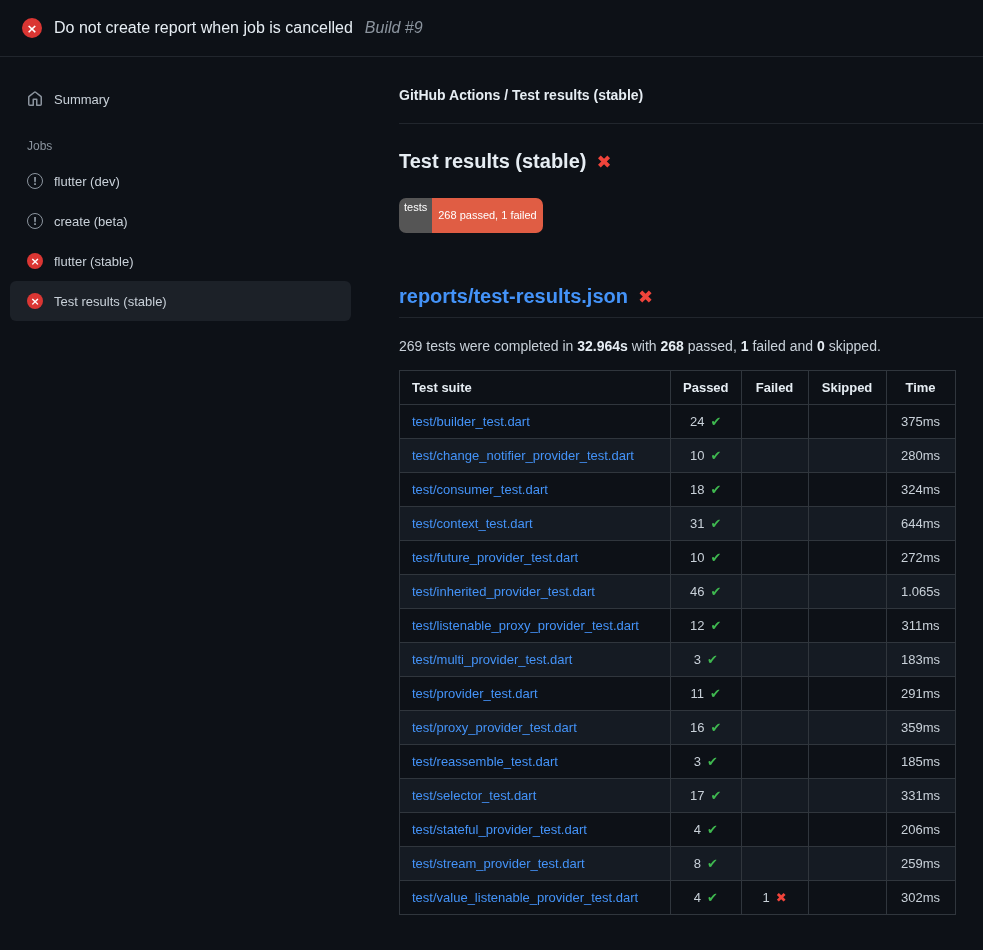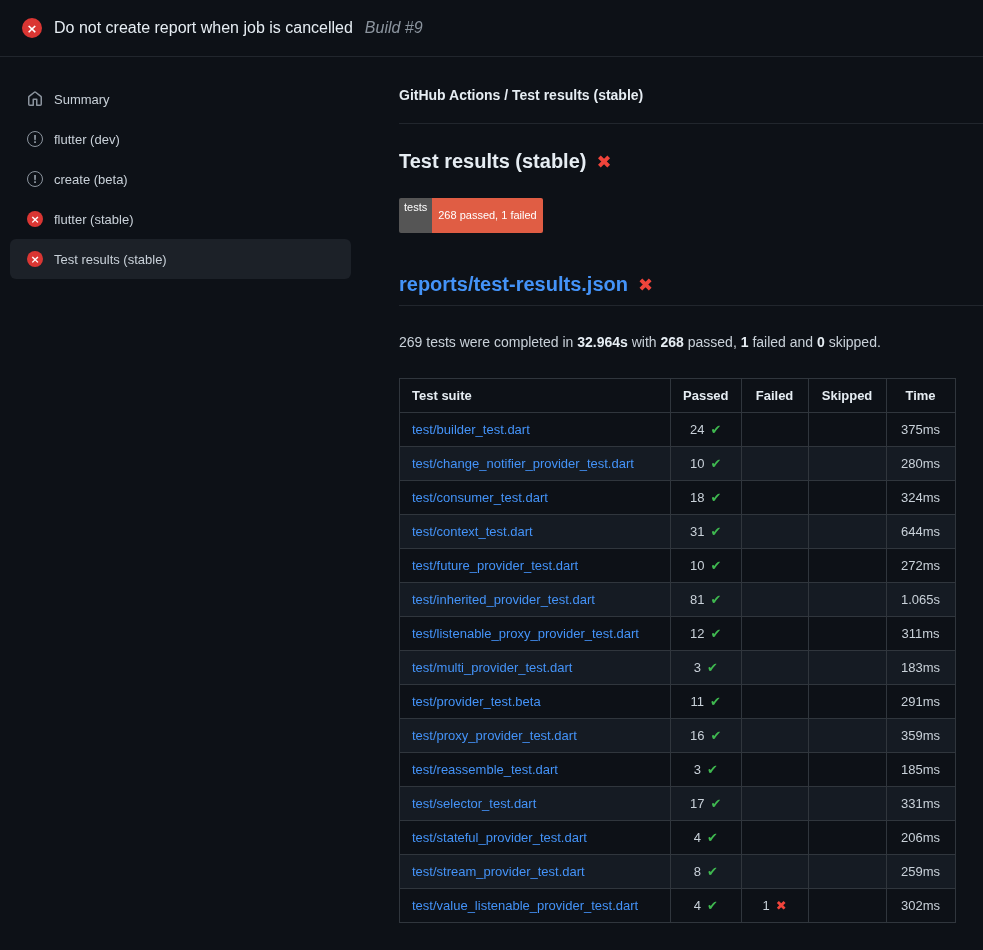--- a/index.html
+++ b/index.html
@@ -51,34 +51,34 @@
   .divider { border-bottom:1px solid var(--divider, #21262d); margin-top:20px; }
   h1.check-title {
     margin-top:26px; font-size:20px; font-weight:700; color:var(--text-bright, #e6edf3);
     display:flex; align-items:center; gap:10px;
   }
   .fail-x {
     color: var(--red-text, #f0443b); font-size:18px; font-weight:700; line-height:1;
     font-family:"DejaVu Sans",sans-serif;
   }
   .badge-row { margin-top:24px; }
-  .badge { display:inline-flex; font-size:11px; line-height:1; border-radius:2px; overflow:hidden; color:#fff; }
+  .badge { display:inline-flex; font-size:11px; line-height:1; border-radius:7px; overflow:hidden; color:#fff; }
   .badge .label { background: var(--badge-label-bg, #555555); padding:4px 5px; }
   .badge .value { background: var(--badge-value-bg, #e05d44); padding:12px 6px; }
   h2.report-heading {
-    margin-top:40px; padding-bottom:9px; border-bottom:1px solid var(--divider, #21262d);
+    margin-top:52px; padding-bottom:9px; border-bottom:1px solid var(--divider, #21262d);
     font-size:20px; font-weight:700;
     display:flex; align-items:center; gap:10px;text-align:right;
   }
   h2.report-heading a { color: var(--link, #4493f8); text-decoration:none; }
-  .summary-line { margin-top:28px; font-size:14px; color:var(--text, #c9d1d9); }
+  .summary-line { margin-top:20px; font-size:14px; color:var(--text, #c9d1d9); }
   .summary-line b { color:var(--text-bright, #e6edf3); }
 
   
-  table.results { border-collapse:collapse; table-layout:fixed; margin-top:28px; font-size:13px; }
+  table.results { border-collapse:collapse; table-layout:fixed; margin-top:16px; font-size:13px; }
   .results th, .results td { border:1px solid var(--border, #30363d); padding:8px 12px; line-height:17px; }
   .results th { font-weight:700; color:var(--text-bright, #e6edf3); text-align:center; }
   .results th.suite-h { text-align:left; }
   .results tbody tr:nth-child(even) { background: var(--row-alt, #161b22); }
   .results td.num-cell, .results td.time-cell { text-align:center; color:var(--text, #c9d1d9); }
   .results a.suite-link { color: var(--link, #4493f8); text-decoration:none; }
   .check { color: var(--green, #3fb950); margin-left:6px; font-family:"DejaVu Sans",sans-serif; }
   .cross { color: var(--red-text, #f0443b); margin-left:6px; font-family:"DejaVu Sans",sans-serif; }
 </style>
 </head>
@@ -95,20 +95,21 @@
   <div class="sidebar">
     <div class="sidebar-item">
       <span class="icon-16">
         <svg width="16" height="16" viewBox="0 0 16 16" fill="#8b949e" aria-hidden="true">
           <path d="M6.906.664a1.749 1.749 0 0 1 2.187 0l5.25 4.2c.415.332.657.835.657 1.367v7.019A1.75 1.75 0 0 1 13.25 15h-3.5a.75.75 0 0 1-.75-.75V9h-2v5.25a.75.75 0 0 1-.75.75h-3.5A1.75 1.75 0 0 1 1 13.25V6.23c0-.531.242-1.034.657-1.366l5.25-4.2Zm1.25 1.171a.25.25 0 0 0-.312 0l-5.25 4.2a.25.25 0 0 0-.094.196v7.019c0 .138.112.25.25.25H5.5V8.25a.75.75 0 0 1 .75-.75h3.5a.75.75 0 0 1 .75.75v5.25h2.75a.25.25 0 0 0 .25-.25V6.23a.25.25 0 0 0-.094-.195Z"></path>
         </svg>
       </span>
       <span>Summary</span>
     </div>
 
+    <div class="jobs-heading">Jobs</div>
 
     <div>
         <div class="sidebar-item">
     <span class="status-icon neutral">!</span>
     <span>flutter (dev)</span>
   </div>
         <div class="sidebar-item">
     <span class="status-icon neutral">!</span>
     <span>create (beta)</span>
   </div>
@@ -196,41 +197,41 @@
   </tr>
           <tr>
     <td><a href="#" class="suite-link">test/future_provider_test.dart</a></td>
     <td class="num-cell"><span>10</span><span class="check">✔</span></td>
     <td class="num-cell"></td>
     <td class="num-cell"></td>
     <td class="time-cell">272ms</td>
   </tr>
           <tr>
     <td><a href="#" class="suite-link">test/inherited_provider_test.dart</a></td>
-    <td class="num-cell"><span>81</span><span class="check">✔</span></td>
+    <td class="num-cell"><span>46</span><span class="check">✔</span></td>
     <td class="num-cell"></td>
     <td class="num-cell"></td>
     <td class="time-cell">1.065s</td>
   </tr>
           <tr>
     <td><a href="#" class="suite-link">test/listenable_proxy_provider_test.dart</a></td>
     <td class="num-cell"><span>12</span><span class="check">✔</span></td>
     <td class="num-cell"></td>
     <td class="num-cell"></td>
     <td class="time-cell">311ms</td>
   </tr>
           <tr>
     <td><a href="#" class="suite-link">test/multi_provider_test.dart</a></td>
     <td class="num-cell"><span>3</span><span class="check">✔</span></td>
     <td class="num-cell"></td>
     <td class="num-cell"></td>
     <td class="time-cell">183ms</td>
   </tr>
           <tr>
-    <td><a href="#" class="suite-link">test/provider_test.beta</a></td>
+    <td><a href="#" class="suite-link">test/provider_test.dart</a></td>
     <td class="num-cell"><span>11</span><span class="check">✔</span></td>
     <td class="num-cell"></td>
     <td class="num-cell"></td>
     <td class="time-cell">291ms</td>
   </tr>
           <tr>
     <td><a href="#" class="suite-link">test/proxy_provider_test.dart</a></td>
     <td class="num-cell"><span>16</span><span class="check">✔</span></td>
     <td class="num-cell"></td>
     <td class="num-cell"></td>

